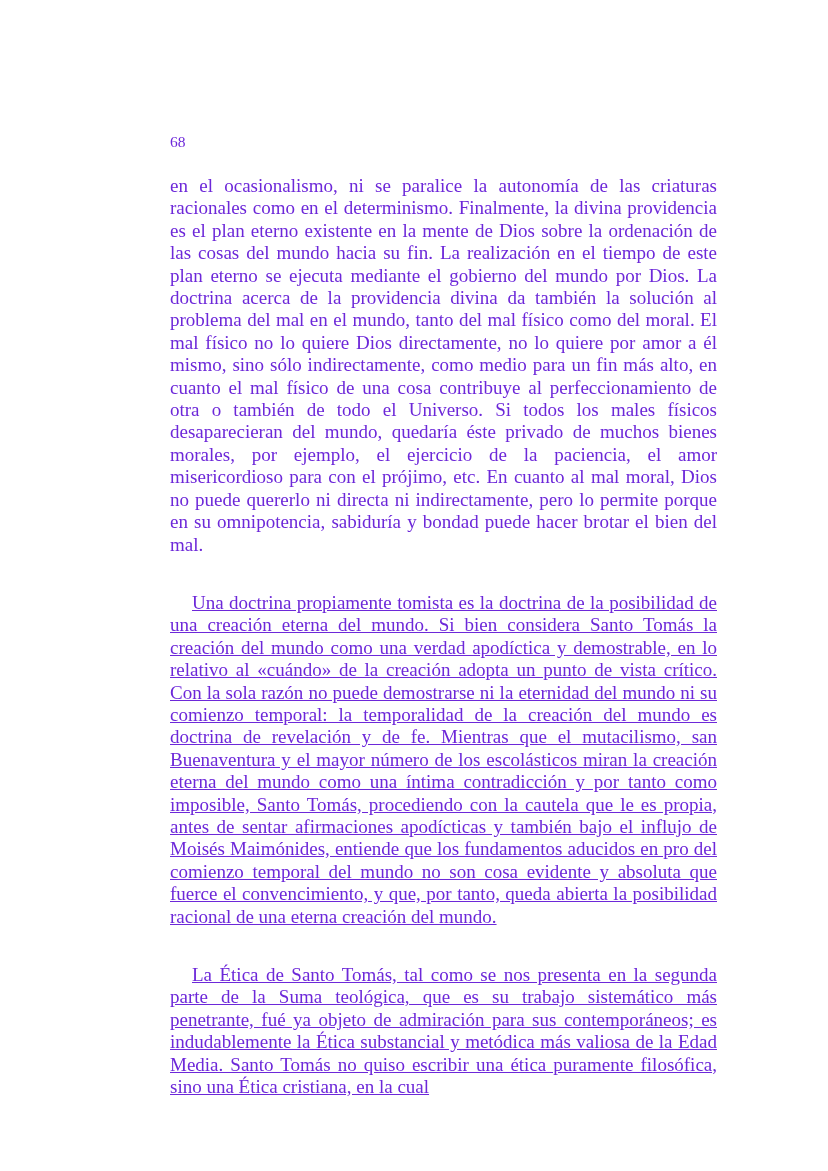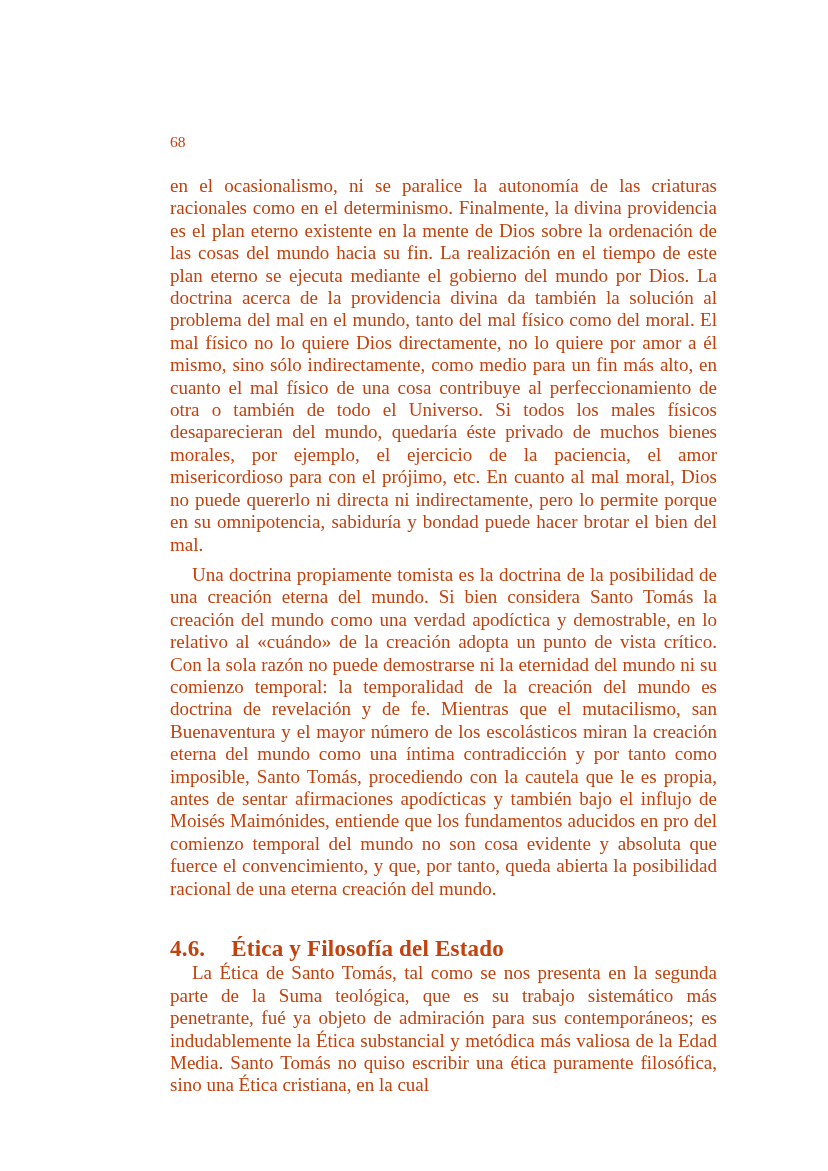--- a/index.html
+++ b/index.html
@@ -6,21 +6,21 @@
     margin: 0;
     padding: 0;
     background: #ffffff;
   }
   .page {
     position: relative;
     width: 828px;
     height: 1171px;
     margin: 0 auto;
     background: #ffffff;
-    color: #c2410c;
+    color: #6d28d9;
     font-family: "Liberation Serif", "DejaVu Serif", serif;
     box-sizing: border-box;
     overflow: hidden;
     padding-left: 8px;
   }
   .content {
     position: absolute;
     top: 133px;
     left: 170px;
     width: 547px;
@@ -42,21 +42,22 @@
     font-size: 19px;
     line-height: 22.4px;
     text-align: justify;
     margin: 0;
     hyphens: auto;
   }
   p.body-par.indented {
     text-indent: 22px;
   }
   p.body-par + p.body-par {
-    margin-top: 8px;
+    margin-top: 36px;
+    text-decoration: underline;
   }
   h1.section-heading {
     font-size: 23px;
     font-weight: bold;
     margin: 36px 0 0 0;
     line-height: 1.15;
     letter-spacing: 0.2px;
   }
   h1.section-heading .sec-num {
     margin-right: 26px;
@@ -81,21 +82,18 @@
   <div class="content">
 
     <div class="running-header">
       <span class="page-num">68</span>
     </div>
 
     <p class="body-par">en el ocasionalismo, ni se paralice la autonomía de las criaturas racionales como en el determinismo. Finalmente, la divina providencia es el plan eterno existente en la mente de Dios sobre la ordenación de las cosas del mundo hacia su fin. La realización en el tiempo de este plan eterno se ejecuta mediante el gobierno del mundo por Dios. La doctrina acerca de la providencia divina da también la solución al problema del mal en el mundo, tanto del mal físico como del moral. El mal físico no lo quiere Dios directamente, no lo quiere por amor a él mismo, sino sólo indirectamente, como medio para un fin más alto, en cuanto el mal físico de una cosa contribuye al perfeccionamiento de otra o también de todo el Universo. Si todos los males físicos desaparecieran del mundo, quedaría éste privado de muchos bienes morales, por ejemplo, el ejercicio de la paciencia, el amor misericordioso para con el prójimo, etc. En cuanto al mal moral, Dios no puede quererlo ni directa ni indirectamente, pero lo permite porque en su omnipotencia, sabiduría y bondad puede hacer brotar el bien del mal.</p>
 
     <p class="body-par indented">Una doctrina propiamente tomista es la doctrina de la posibilidad de una creación eterna del mundo. Si bien considera Santo Tomás la creación del mundo como una verdad apodíctica y demostrable, en lo relativo al «cuándo» de la creación adopta un punto de vista crítico. Con la sola razón no puede demostrarse ni la eternidad del mundo ni su comienzo temporal: la temporalidad de la creación del mundo es doctrina de revelación y de fe. Mientras que el mutacilismo, san Buenaventura y el mayor número de los escolásticos miran la creación eterna del mundo como una íntima contradicción y por tanto como imposible, Santo Tomás, procediendo con la cautela que le es propia, antes de sentar afirmaciones apodícticas y también bajo el influjo de Moisés Maimónides, entiende que los fundamentos aducidos en pro del comienzo temporal del mundo no son cosa evidente y absoluta que fuerce el convencimiento, y que, por tanto, queda abierta la posibilidad racional de una eterna creación del mundo.</p>
 
-    <h1 class="section-heading">
-      <span class="sec-num">4.6.</span><span>Ética y Filosofía del Estado</span>
-    </h1>
 
 
     <p class="body-par indented after-heading">La Ética de Santo Tomás, tal como se nos presenta en la segunda parte de la Suma teológica, que es su trabajo sistemático más penetrante, fué ya objeto de admiración para sus contemporáneos; es indudablemente la Ética substancial y metódica más valiosa de la Edad Media. Santo Tomás no quiso escribir una ética puramente filosófica, sino una Ética cristiana, en la cual</p>
 
   </div>
 </div>
 
 </body></html>

